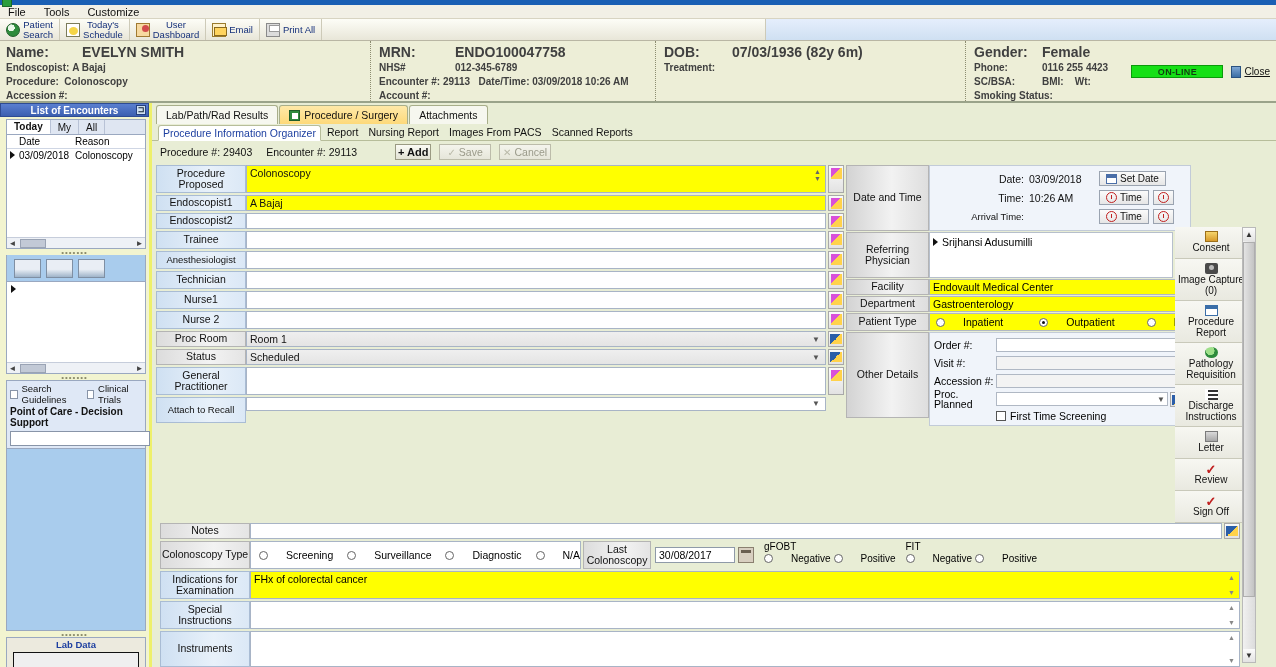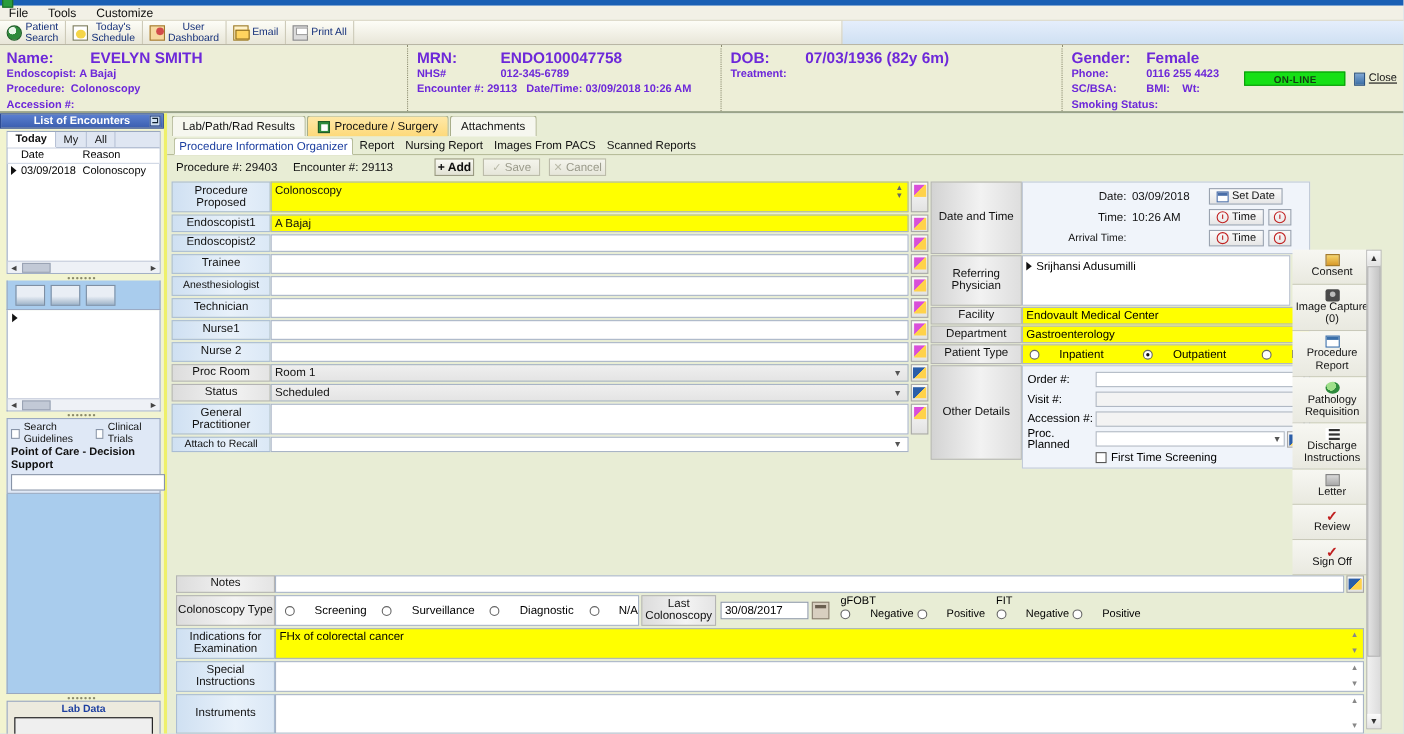--- a/index.html
+++ b/index.html
@@ -62,21 +62,21 @@
     height: 62px; background: #edeed7;
     border-bottom: 2px solid #9aa38a;
     display: flex;
   }
   .bcol { position: relative; padding: 3px 0 0 0; }
   .bcol + .bcol { border-left: 1px dotted #8c8c70; }
   .bcol.c1 { width: 370px; padding-left: 6px; }
   .bcol.c2 { width: 285px; padding-left: 8px; }
   .bcol.c3 { width: 310px; padding-left: 8px; }
   .bcol.c4 { width: 311px; padding-left: 8px; }
-  .brow { display: flex; font-size: 10px; color: #6d28d9; line-height: 14px; align-items: center; }
+  .brow { display: flex; font-size: 10px; color: #404040; line-height: 14px; align-items: center; }
   .brow.big { font-size: 14px; font-weight: bold; line-height: 17px; }
   .brow .k { font-weight: bold; }
   .brow .v { font-weight: bold; }
   .lbl-w1 { display:inline-block; width: 76px; }
   .lbl-w2 { display:inline-block; width: 76px; }
   .lbl-w3 { display:inline-block; width: 68px; }
   .online-wrap {
     position: absolute; right: 6px; top: 24px;
     display: flex; align-items: center; gap: 8px; z-index: 5;
   }
@@ -393,20 +393,24 @@
       <div class="brow">
         <span class="k lbl-w2">NHS#</span>
         <span class="v">012-345-6789</span>
       </div>
       <div class="brow">
         <span class="k">Encounter #:</span>&nbsp;
         <span class="v">29113</span>&nbsp;&nbsp;&nbsp;
         <span class="k">Date/Time:</span>&nbsp;
         <span class="v">03/09/2018 10:26 AM</span>
       </div>
+      <div class="brow">
+        <span class="k">Account #:</span>&nbsp;
+        <span class="v"></span>
+      </div>
     </div>
     <div class="bcol c3">
       <div class="brow big">
         <span class="lbl-w3">DOB:</span>
         <span class="v">07/03/1936 (82y 6m)</span>
       </div>
       <div class="brow">
         <span class="k">Treatment:</span>&nbsp;
         <span class="v"></span>
       </div>
@@ -682,21 +686,21 @@
               <div class="inp" style="height:28px">
                 <span></span>
               </div>
               <div class="editbtn">
                   <span class="pen"></span>
                 </div>
             </div>
           </div>
 
           <div class="rowf">
-            <div class="rlabel" style="height:14px;font-size:9.5px">Attach to Recall</div>
+            <div class="rlabel" style="height:26px;font-size:9.5px">Attach to Recall</div>
             <div class="rctl">
               <div class="inp" style="height:14px">
                 <span style="flex:1"></span>
                 <span class="caret">▼</span>
               </div>
               <div class="editbtn nb"></div>
             </div>
           </div>
         </div>
 

